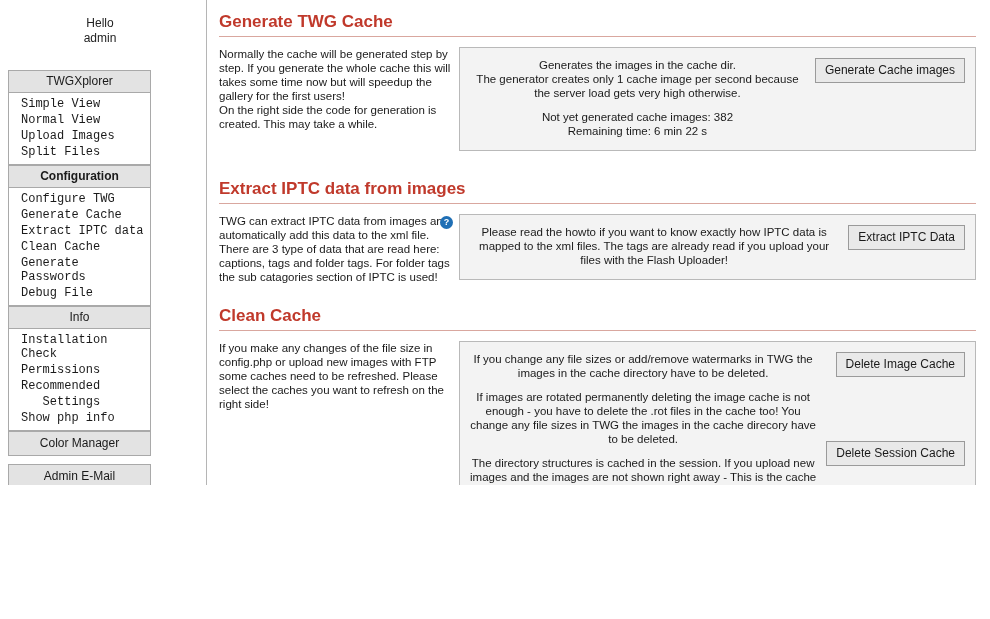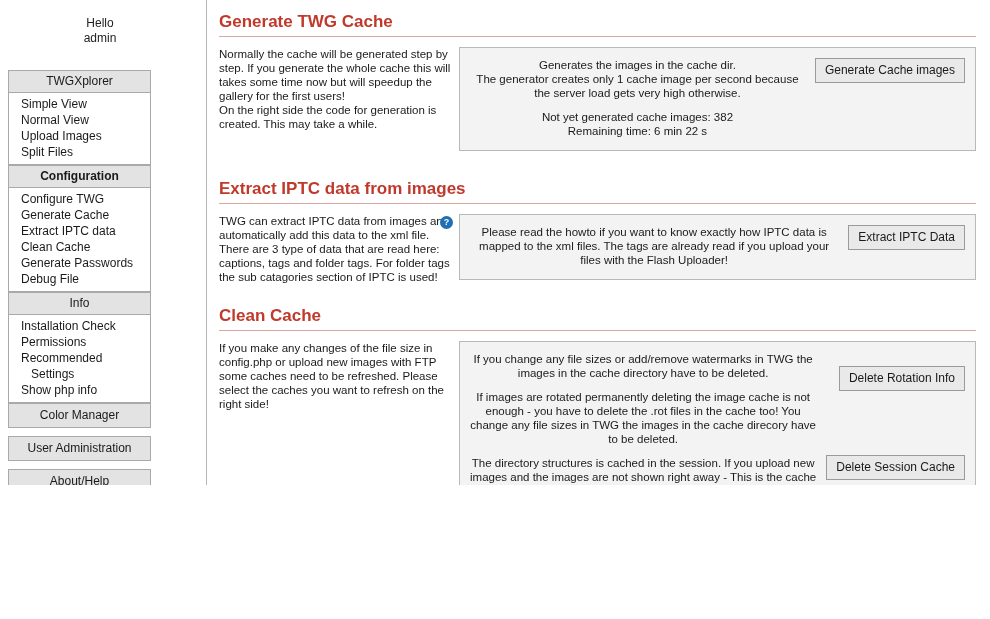--- a/index.html
+++ b/index.html
@@ -93,20 +93,21 @@
   .group-links {
     padding: 3px 0 4px 0;
   }
   .group-links a {
     display: block;
     font-size: 12px;
     color: #1a1a1a;
     text-decoration: none;
     padding: 1px 0 1px 12px;
     line-height: 14px;
+    font-family: Liberation Mono, monospace;
   }
   .single-btn {
     border: 1px solid #a9a9a9;
     background: #e3e3e3;
     text-align: center;
     font-size: 12px;
     color: #1a1a1a;
     padding: 4px 0 5px 0;
     margin-bottom: 8px;
     cursor: pointer;
@@ -260,20 +261,21 @@
         <div class="group-links">
           <a>Installation Check</a>
           <a>Permissions</a>
           <a>Recommended</a>
           <a style="white-space:pre;">   Settings</a>
           <a>Show php info</a>
         </div>
       </div>
 
       <div class="single-btn">Color Manager</div>
+      <div class="single-btn">Admin E-Mail</div>
       <div class="single-btn">User Administration</div>
       <div class="single-btn">About/Help</div>
 
       <div class="logout-wrap">
         <div class="single-btn">Logout</div>
       </div>
     </div>
 
     <div class="watermark">
       <div class="l1">powered by</div>
@@ -326,20 +328,20 @@
     <div class="rule"></div>
     <div class="row">
       <div class="col-left">If you make any changes of the file size in config.php or upload new images with FTP some caches need to be refreshed. Please select the caches you want to refresh on the right side!</div>
       <div class="panel">
         <div class="panel-text">
           <p>If you change any file sizes or add/remove watermarks in TWG the images in the cache directory have to be deleted.</p>
           <p>If images are rotated permanently deleting the image cache is not enough - you have to delete the .rot files in the cache too! You change any file sizes in TWG the images in the cache direcory have to be deleted.</p>
           <p>The directory structures is cached in the session. If you upload new images and the images are not shown right away - This is the cache to delete - The session is invalidated here - this means you are logged out of the administration too!</p>
         </div>
         <div class="btn-stack">
-          <button class="btn" style="margin-top:14px;">Delete Rotation Info</button>
+          <button class="btn">Delete Image Cache</button>
           <button class="btn" style="margin-top:46px;">Delete Session Cache</button>
         </div>
       </div>
     </div>
 
   </div>
 </div>
 
 </body></html>

